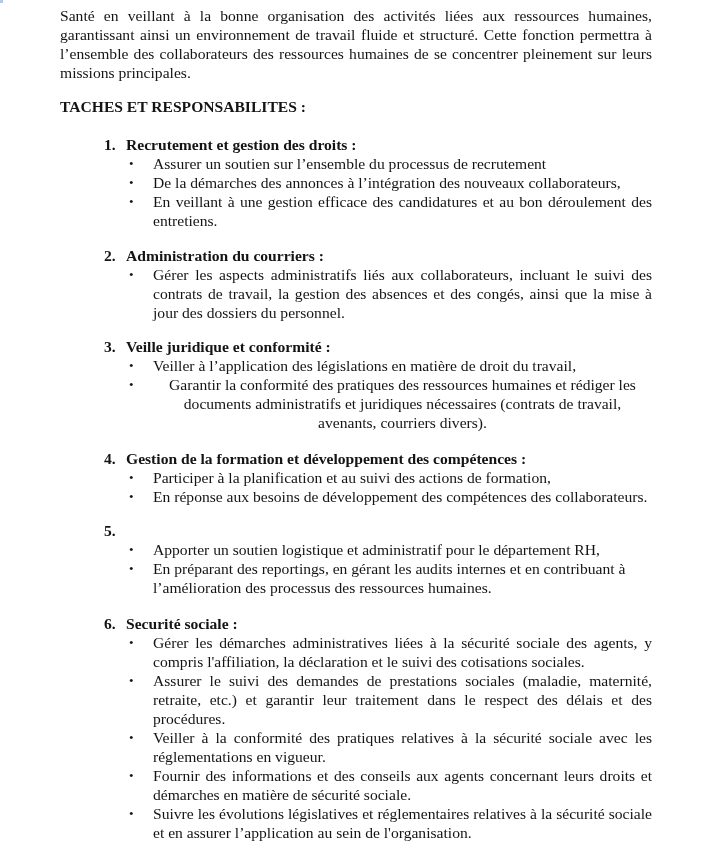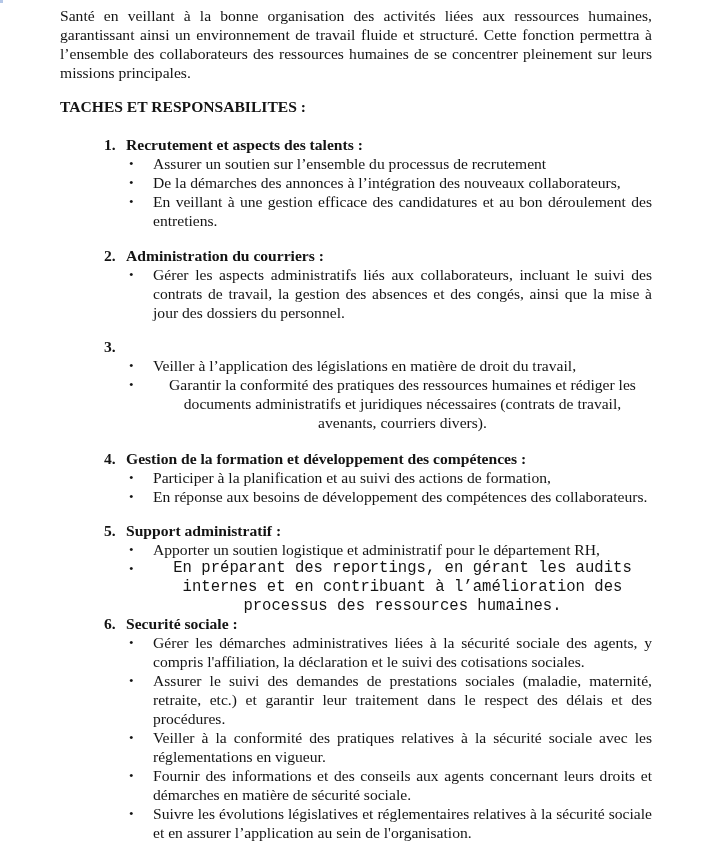--- a/index.html
+++ b/index.html
@@ -46,21 +46,21 @@
 
   <div class="intro">
     <p>Santé en veillant à la bonne organisation des activités liées aux ressources humaines, garantissant ainsi un environnement de travail fluide et structuré. Cette fonction permettra à l’ensemble des collaborateurs des ressources humaines de se concentrer pleinement sur leurs missions principales.</p>
   </div>
 
   <h2 class="section-title" style="font-size:15.6px;">TACHES ET RESPONSABILITES :</h2>
 
   <div class="task t1">
     <div class="task-head">
       <span class="task-num">1.</span>
-      <span>Recrutement et aspects des talents :</span>
+      <span>Recrutement et gestion des droits :</span>
     </div>
     <ul class="bullets">
       <li class="bullet">
           <span class="bullet-dot">•</span>
           <span class="bullet-text">Assurer un soutien sur l’ensemble du processus de recrutement</span>
         </li>
       <li class="bullet">
           <span class="bullet-dot">•</span>
           <span class="bullet-text">De la démarches des annonces à l’intégration des nouveaux collaborateurs,</span>
         </li>
@@ -80,20 +80,21 @@
       <li class="bullet">
           <span class="bullet-dot">•</span>
           <span class="bullet-text">Gérer les aspects administratifs liés aux collaborateurs, incluant le suivi des contrats de travail, la gestion des absences et des congés, ainsi que la mise à jour des dossiers du personnel.</span>
         </li>
     </ul>
   </div>
 
   <div class="task t3">
     <div class="task-head">
       <span class="task-num">3.</span>
+      <span>Veille juridique et conformité :</span>
     </div>
     <ul class="bullets">
       <li class="bullet">
           <span class="bullet-dot">•</span>
           <span class="bullet-text">Veiller à l’application des législations en matière de droit du travail,</span>
         </li>
       <li class="bullet">
           <span class="bullet-dot">•</span>
           <span class="bullet-text" style="text-align:center;">Garantir la conformité des pratiques des ressources humaines et rédiger les documents administratifs et juridiques nécessaires (contrats de travail, avenants, courriers divers).</span>
         </li>
@@ -113,30 +114,29 @@
       <li class="bullet">
           <span class="bullet-dot">•</span>
           <span class="bullet-text">En réponse aux besoins de développement des compétences des collaborateurs.</span>
         </li>
     </ul>
   </div>
 
   <div class="task t5">
     <div class="task-head">
       <span class="task-num">5.</span>
-      <span>Support administratif :</span>
     </div>
     <ul class="bullets">
       <li class="bullet">
           <span class="bullet-dot">•</span>
           <span class="bullet-text">Apporter un soutien logistique et administratif pour le département RH,</span>
         </li>
       <li class="bullet">
           <span class="bullet-dot">•</span>
-          <span class="bullet-text" style="text-align:center;font-family:Liberation Mono, monospace;">En préparant des reportings, en gérant les audits internes et en contribuant à l’amélioration des processus des ressources humaines.</span>
+          <span class="bullet-text" style="text-align:left;">En préparant des reportings, en gérant les audits internes et en contribuant à l’amélioration des processus des ressources humaines.</span>
         </li>
     </ul>
   </div>
 
   <div class="task t6">
     <div class="task-head">
       <span class="task-num">6.</span>
       <span>Securité sociale :</span>
     </div>
     <ul class="bullets">

